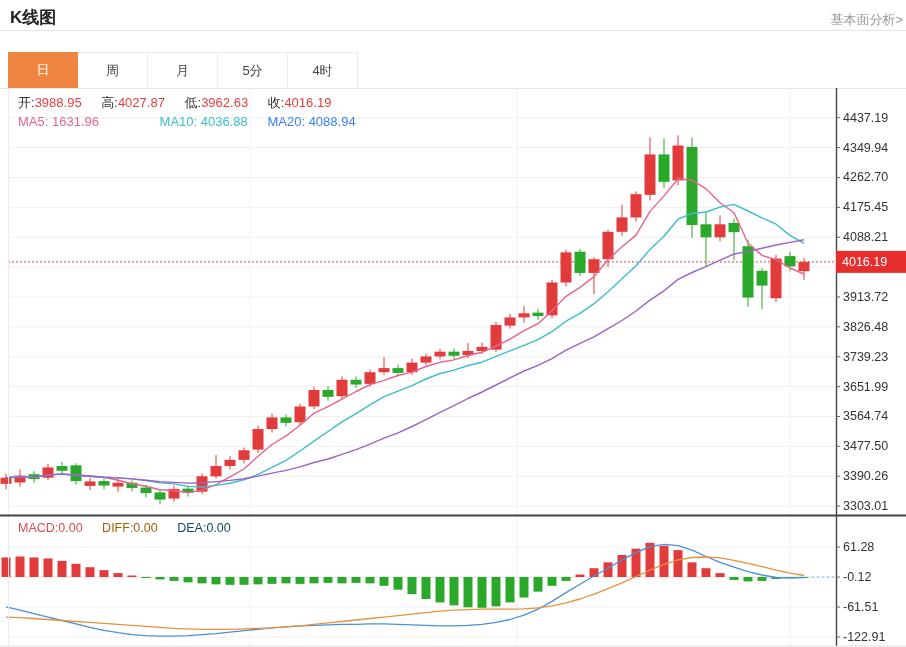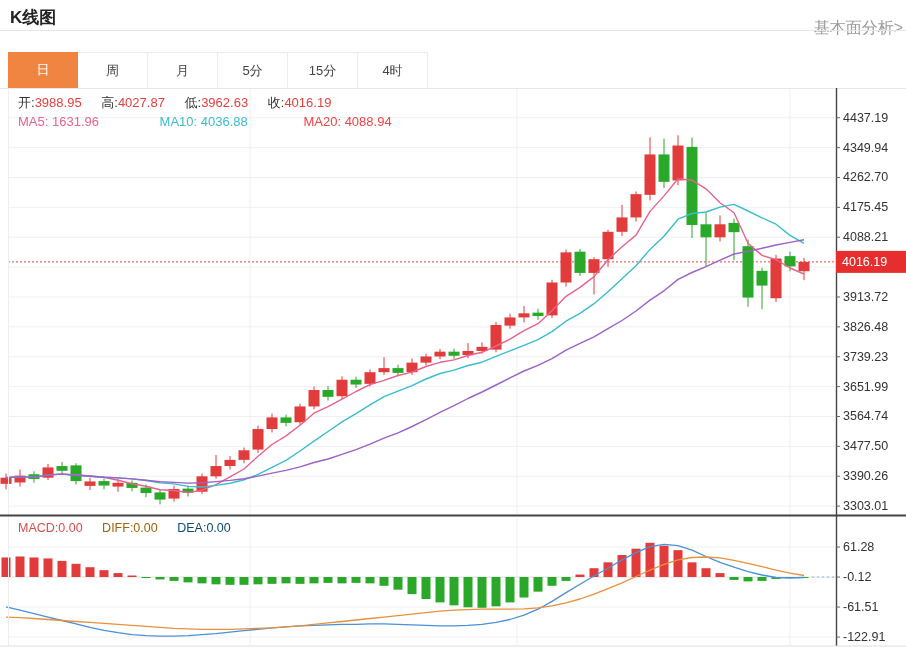--- a/index.html
+++ b/index.html
@@ -1,18 +1,18 @@
 <!DOCTYPE html>
 <html><head>
 <meta charset="utf-8">
 <style>
   html,body{margin:0;padding:0;background:#fff;font-family:"Liberation Sans","DejaVu Sans",sans-serif;}
   .widget{position:relative;width:906px;height:647px;background:#fff;overflow:hidden;}
   .hdr-title{position:absolute;left:10px;top:6px;font-size:17px;font-weight:bold;color:#222;}
-  .hdr-link{position:absolute;right:3px;top:18px;font-size:16px;color:#999;text-decoration:none;cursor:pointer;}
+  .hdr-link{position:absolute;right:3px;top:11px;font-size:13px;color:#999;text-decoration:none;cursor:pointer;}
   .hdr-divider{position:absolute;left:0;top:30px;width:906px;height:0;border-top:1px solid #e5e5e5;}
   .tabs{position:absolute;left:8px;top:52px;height:36px;display:flex;}
   .tab{box-sizing:border-box;width:70px;height:36px;line-height:36px;text-align:center;font-size:13px;color:#444;
        background:#fff;border-top:1px solid #ececec;border-right:1px solid #ececec;cursor:pointer;}
   .tab.selected{border:none;color:#fff;}
   .legend-row{position:absolute;font-size:13px;white-space:nowrap;z-index:3;}
   .legend-row .lab{color:#333;}
   .legend-row .gap{display:inline-block;width:16px;}
   #chart-svg{position:absolute;left:0;top:0;z-index:1;}
 </style>
@@ -23,21 +23,20 @@
 
   <div class="hdr-title">K线图</div>
   <a class="hdr-link">基本面分析&gt;</a>
   <div class="hdr-divider"></div>
 
   <div class="tabs">
     <div class="tab selected" style="background: rgb(239, 133, 64);">日</div>
     <div class="tab">周</div>
     <div class="tab">月</div>
     <div class="tab">5分</div>
-    <div class="tab">15分</div>
     <div class="tab">4时</div>
   </div>
 
   <svg id="chart-svg" width="906" height="647">
       <g>
         <line x1="8" y1="117.7256375300723" x2="836" y2="117.7256375300723" stroke="#f0f0f0" stroke-width="1"></line>
         <line x1="8" y1="147.60194065757833" x2="836" y2="147.60194065757833" stroke="#f0f0f0" stroke-width="1"></line>
         <line x1="8" y1="177.47481956696078" x2="836" y2="177.47481956696078" stroke="#f0f0f0" stroke-width="1"></line>
         <line x1="8" y1="207.35112269446677" x2="836" y2="207.35112269446677" stroke="#f0f0f0" stroke-width="1"></line>
         <line x1="8" y1="237.22400160384922" x2="836" y2="237.22400160384922" stroke="#f0f0f0" stroke-width="1"></line>
@@ -312,21 +311,21 @@
   <div class="legend-row" style="left:18px;top:94px;">
     <span class="lab">开:</span><span style="color: rgb(229, 62, 62);">3988.95</span><span class="gap"></span>
     <span class="lab">高:</span><span style="color: rgb(229, 62, 62);">4027.87</span><span class="gap"></span>
     <span class="lab">低:</span><span style="color: rgb(229, 62, 62);">3962.63</span><span class="gap"></span>
     <span class="lab">收:</span><span style="color: rgb(229, 62, 62);">4016.19</span>
   </div>
 
   <div class="legend-row" style="left:18px;top:114px;">
     <span style="color: rgb(232, 99, 140);"><span>MA5:</span> <span>1631.96</span></span><span class="gap"></span>
     <span style="color: rgb(59, 189, 205); padding-left: 41px;"><span>MA10:</span> <span>4036.88</span></span><span class="gap"></span>
-    <span style="color: #ef4444; margin-left: 36px;"><span>MA20:</span> <span>4088.94</span></span>
+    <span style="color: #3b82f6;"><span>MA20:</span> <span>4088.94</span></span>
   </div>
 
   <div class="legend-row" style="left:18px;top:521px;font-size:12.5px;">
     <span style="color: rgb(217, 76, 76);"><span>MACD:</span><span>0.00</span></span><span class="gap"></span>
     <span style="color: #a16207;"><span>DIFF:</span><span>0.00</span></span><span class="gap"></span>
     <span style="color: #0c4a6e;"><span>DEA:</span><span>0.00</span></span>
   </div>
 
 </div>
 

